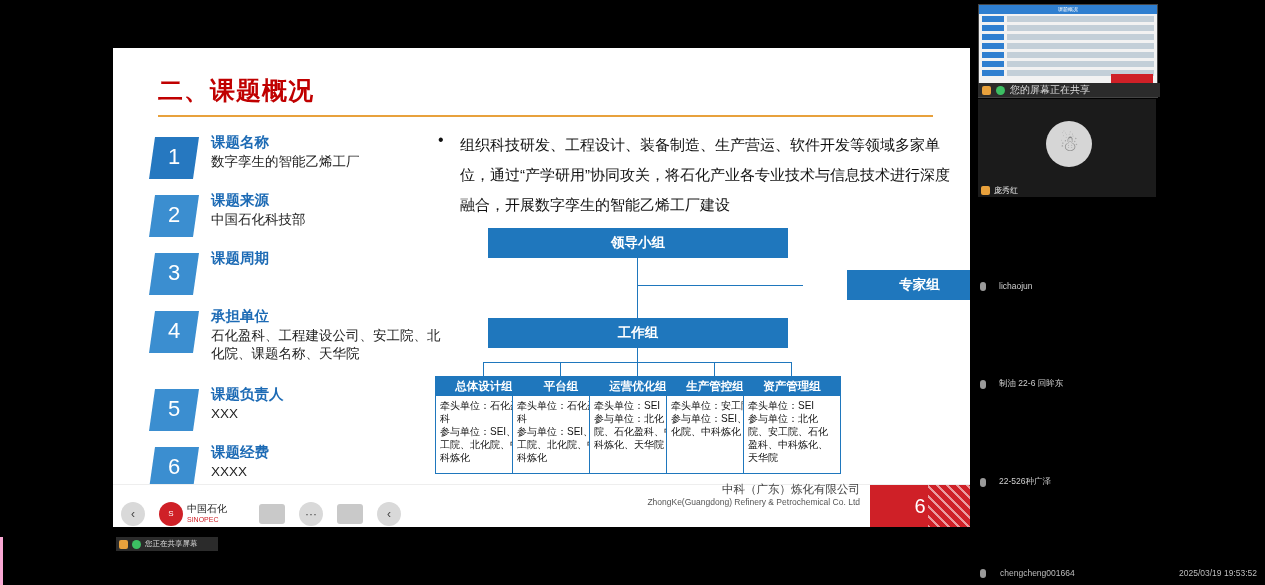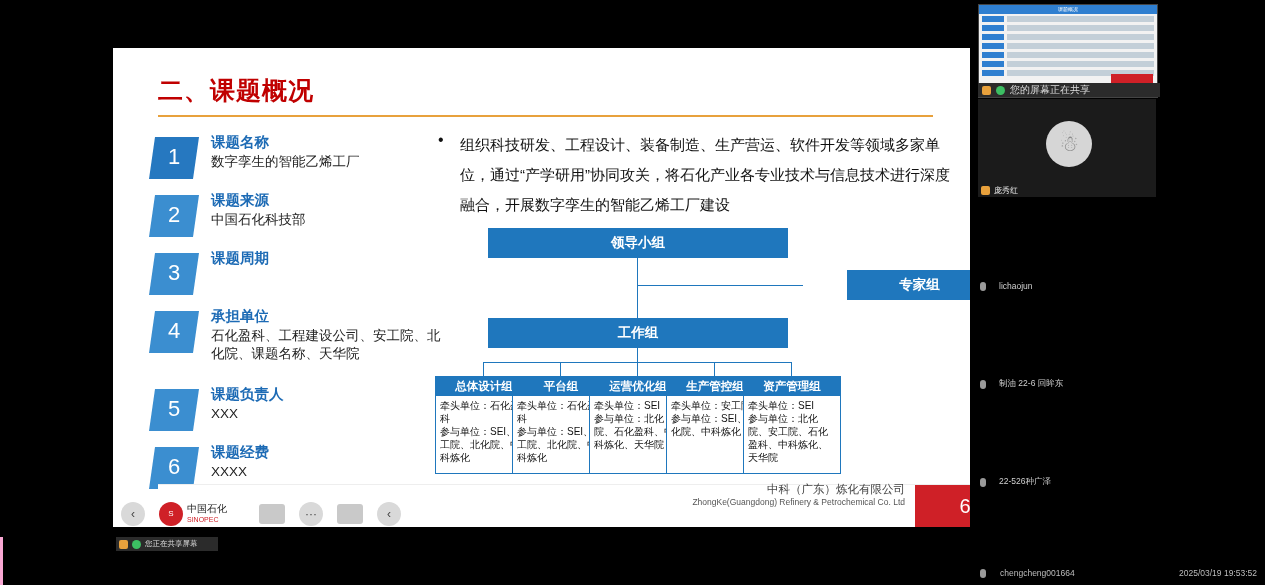--- a/index.html
+++ b/index.html
@@ -154,21 +154,20 @@
     overflow: hidden;
   }
 
   
   .footer-band {
     position: absolute;
     left: 0; bottom: 0;
     width: 100%; height: 42px;
     background: #fff;
     border-top: 1px solid #eee;
-    margin-left: 45px;
   }
   .foot-co {
     position: absolute;
     right: 110px; bottom: 18px;
     font-size: 11.5px;
     color: #444;
     text-align: right;
     line-height: 13px;
   }
   .foot-co .en { font-size: 8.5px; color: #555; }

